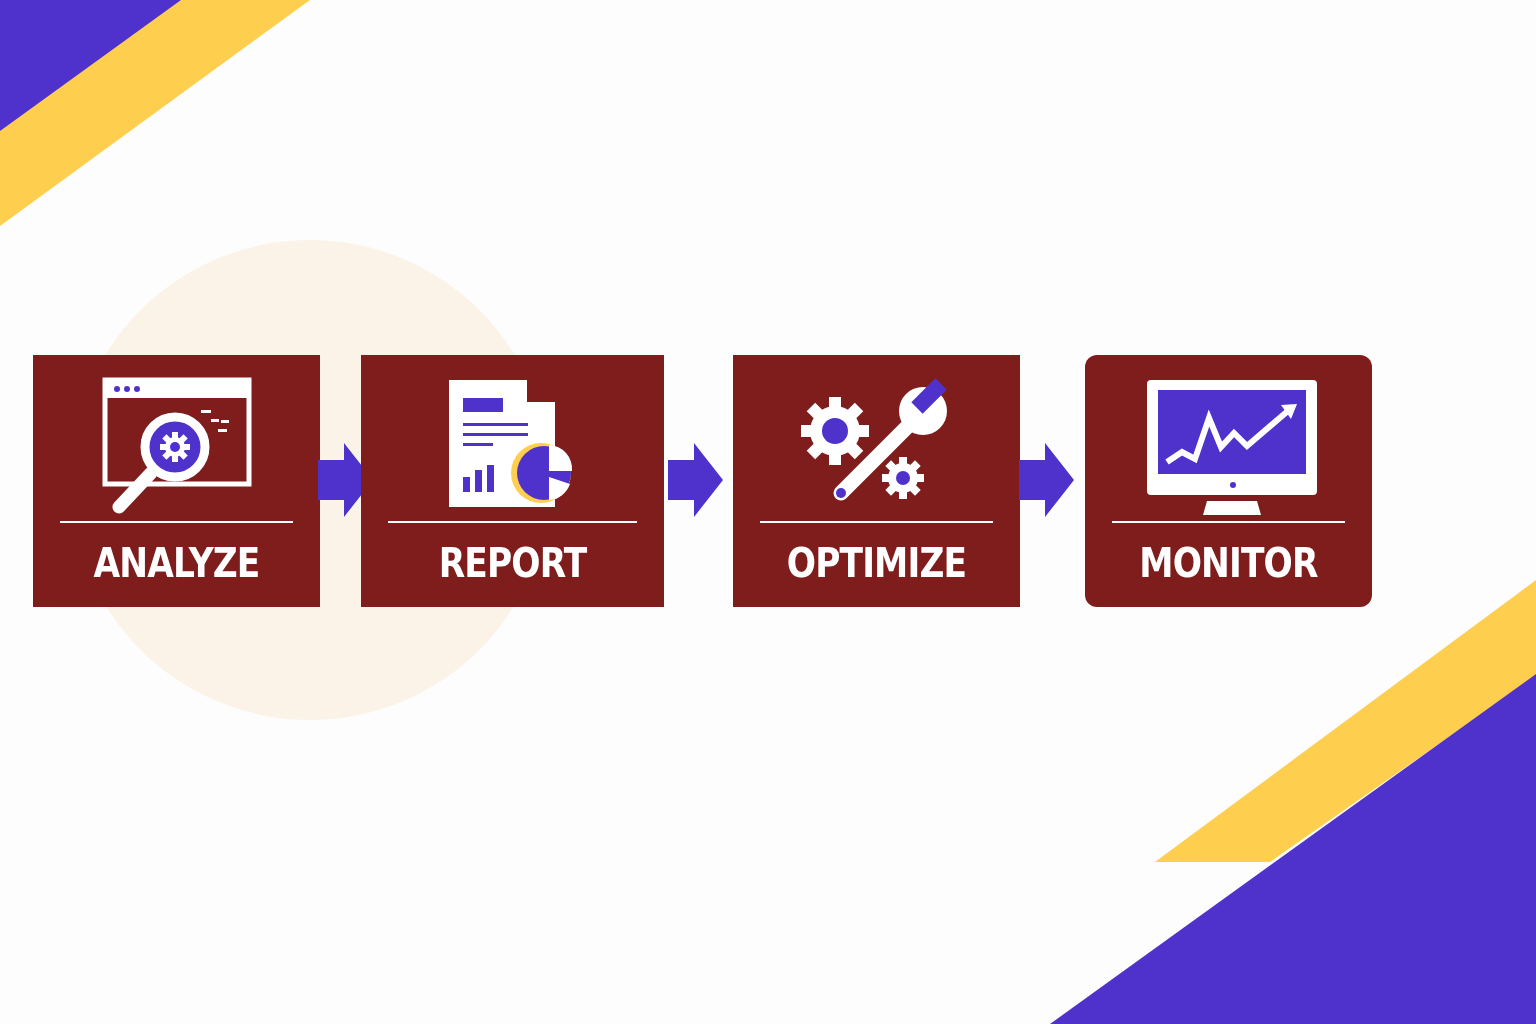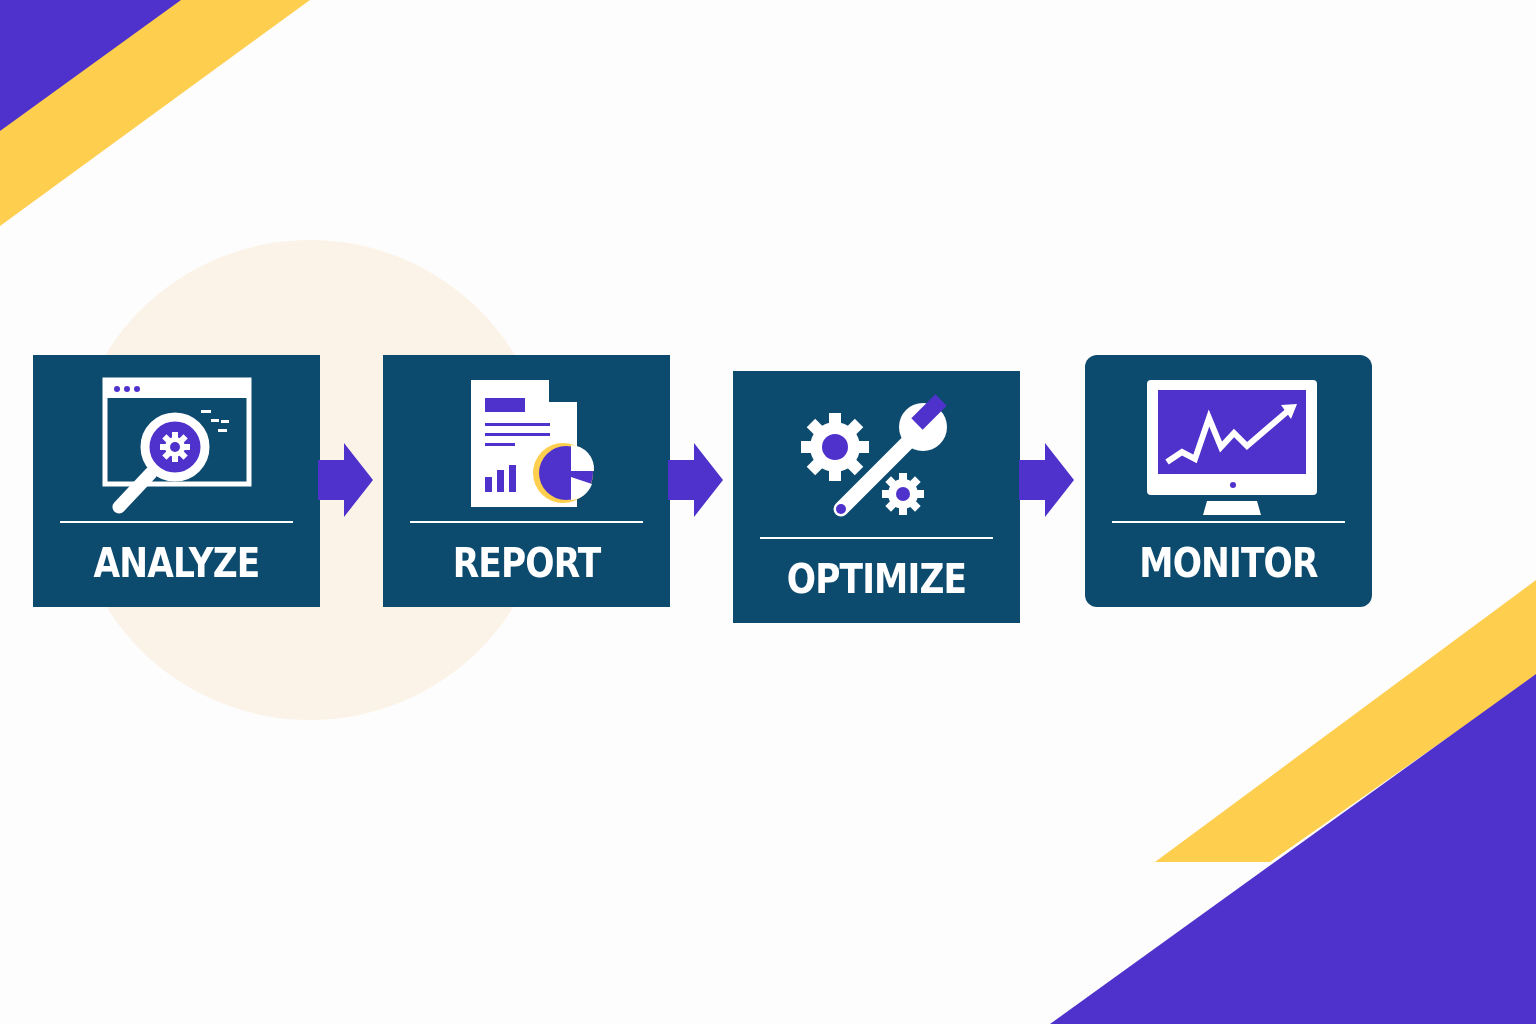--- a/index.html
+++ b/index.html
@@ -1,18 +1,18 @@
 <!DOCTYPE html>
 <html><head>
 <meta charset="utf-8">
 <style>
   html, body { margin:0; padding:0; }
   body { width:1536px; height:1024px; position:relative; overflow:hidden; background:#FDFDFD; font-family:"Liberation Sans", sans-serif; }
   .bg-svg { position:absolute; left:0; top:0; width:1536px; height:1024px; }
-  .step { position:absolute; top:355px; width:287px; height:252px; background:#0c4a6e; }
+  .step { position:absolute; top:355px; width:287px; height:252px; background:#7f1d1d; }
   .step .icon { position:absolute; left:0; top:18px; width:287px; height:155px; }
   .step .divider { position:absolute; left:27px; right:27px; top:166px; height:2px; background:#FFFFFF; }
   .step .label { position:absolute; left:0; right:0; top:182px; text-align:center; color:#FFFFFF; font-family:"DejaVu Sans", sans-serif; font-weight:bold; font-size:40px; letter-spacing:-1px; transform:scaleX(0.86); line-height:52px; }
   .arrow { position:absolute; top:443px; width:56px; height:74px; }
 </style>
 </head>
 <body>
 
 <svg class="bg-svg" viewBox="0 0 1536 1024" xmlns="http://www.w3.org/2000/svg">
   <circle cx="310" cy="480" r="240" fill="#FCF3E8"></circle>
@@ -46,21 +46,21 @@
     </g>
   </svg>
   <div class="divider"></div>
   <div class="label">ANALYZE</div>
 </div>
 
 <svg class="arrow" style="left:318px;" viewBox="0 0 56 74">
   <polygon points="0,17 26,17 26,0 55,37 26,74 26,57 0,57" fill="#4F32CC"></polygon>
 </svg>
 
-<div class="step" style="left:383px;">
+<div class="step" style="left:361px;padding-left:16px;">
   <svg class="icon" viewBox="0 0 287 155">
     <path d="M88,7 h78 v22 h28 v105 h-106 z" fill="#fff"></path>
     <rect x="102" y="25" width="40" height="14" fill="#4F32CC"></rect>
     <rect x="102" y="50" width="65" height="3" fill="#4F32CC"></rect>
     <rect x="102" y="60" width="65" height="3" fill="#4F32CC"></rect>
     <rect x="102" y="70" width="30" height="3" fill="#4F32CC"></rect>
     <rect x="102" y="104" width="7" height="15" fill="#4F32CC"></rect>
     <rect x="114" y="97" width="7" height="22" fill="#4F32CC"></rect>
     <rect x="126" y="92" width="7" height="27" fill="#4F32CC"></rect>
     <circle cx="180" cy="100" r="30" fill="#FECE4F"></circle>
@@ -70,21 +70,21 @@
     <path d="M188,104 l21,7 a24,24 0 0 1 -21,16 z" fill="#fff"></path>
   </svg>
   <div class="divider"></div>
   <div class="label">REPORT</div>
 </div>
 
 <svg class="arrow" style="left:668px;" viewBox="0 0 56 74">
   <polygon points="0,17 26,17 26,0 55,37 26,74 26,57 0,57" fill="#4F32CC"></polygon>
 </svg>
 
-<div class="step" style="left:733px;margin-top:16px;">
+<div class="step" style="left:733px;">
   <svg class="icon" viewBox="0 0 287 155">
     <g transform="translate(102,58)" fill="#fff">
       <circle r="25"></circle>
       <rect x="-6" y="-34" width="12" height="68"></rect>
       <rect x="-34" y="-6" width="68" height="12"></rect>
       <rect x="-6" y="-34" width="12" height="68" transform="rotate(45)"></rect>
       <rect x="-6" y="-34" width="12" height="68" transform="rotate(-45)"></rect>
       <circle r="13" fill="#4F32CC"></circle>
     </g>
     <g transform="translate(170,105)" fill="#fff">

